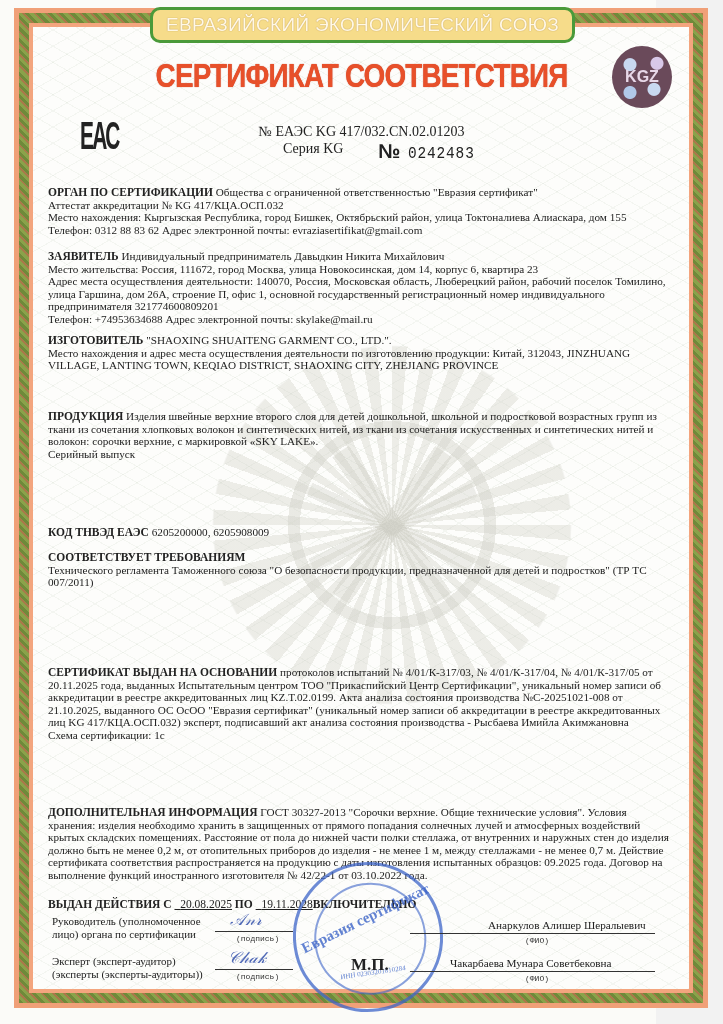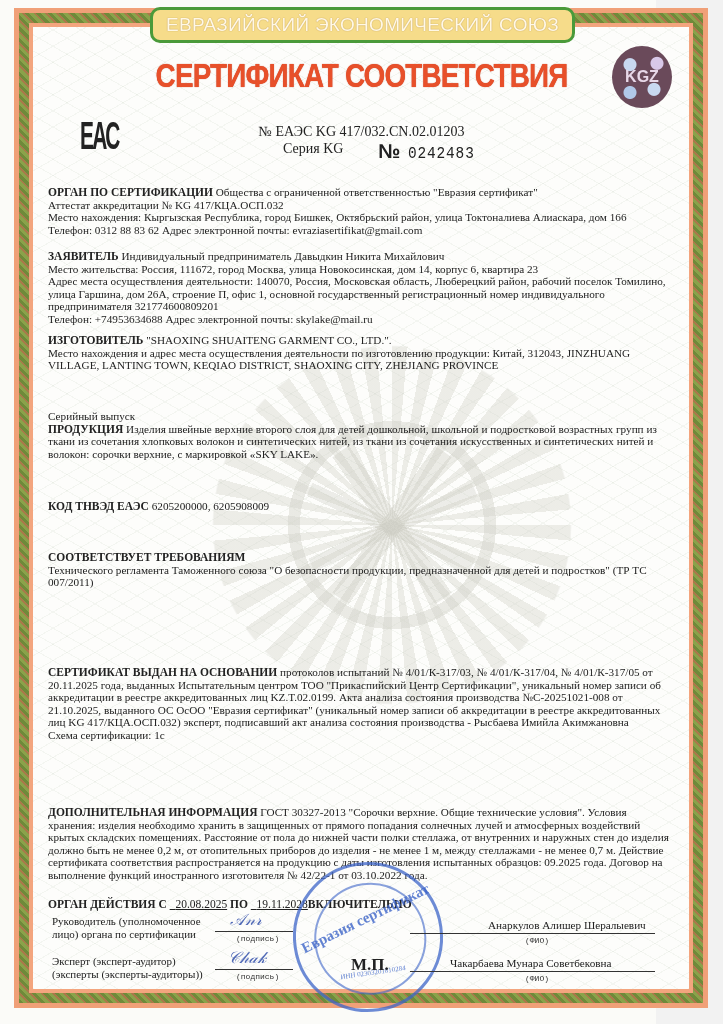--- a/index.html
+++ b/index.html
@@ -90,62 +90,62 @@
   <div class="certno">№ ЕАЭС KG 417/032.CN.02.01203</div>
   <div class="series">Серия KG</div>
   <div class="serialno">
     <span class="no">№</span>
     <span class="num">0242483</span>
   </div>
 
   <div class="block" style="top:186px;">
     <p><b>ОРГАН ПО СЕРТИФИКАЦИИ</b> <span>Общества с ограниченной ответственностью "Евразия сертификат"</span></p>
     <p>Аттестат аккредитации №  KG 417/КЦА.ОСП.032</p>
-    <p>Место нахождения: Кыргызская Республика, город Бишкек, Октябрьский район, улица Токтоналиева Алиаскара, дом 166</p>
+    <p>Место нахождения: Кыргызская Республика, город Бишкек, Октябрьский район, улица Токтоналиева Алиаскара, дом 155</p>
     <p>Телефон: 0312 88 83 62 Адрес электронной почты: evraziasertifikat@gmail.com</p>
   </div>
 
   <div class="block" style="top:250px;">
     <p><b>ЗАЯВИТЕЛЬ</b> <span>Индивидуальный предприниматель Давыдкин Никита Михайлович</span></p>
     <p>Место жительства: Россия, 111672, город Москва, улица Новокосинская, дом 14, корпус 6, квартира 23</p>
     <p>Адрес места осуществления деятельности: 140070, Россия, Московская область, Люберецкий район, рабочий поселок Томилино, улица Гаршина, дом 26А, строение П, офис 1, основной государственный регистрационный номер индивидуального предпринимателя 321774600809201</p>
     <p>Телефон: +74953634688 Адрес электронной почты: skylake@mail.ru</p>
   </div>
 
   <div class="block" style="top:334px;">
     <p><b>ИЗГОТОВИТЕЛЬ</b> <span>"SHAOXING SHUAITENG GARMENT CO., LTD.".</span></p>
     <p>Место нахождения и адрес места осуществления деятельности по изготовлению продукции: Китай, 312043, JINZHUANG VILLAGE, LANTING TOWN, KEQIAO DISTRICT, SHAOXING CITY, ZHEJIANG PROVINCE</p>
   </div>
 
   <div class="block" style="top:410px;">
+    <p><b>ПРОДУКЦИЯ</b> <span>Изделия швейные верхние второго слоя для детей дошкольной, школьной и подростковой возрастных групп из ткани из сочетания хлопковых волокон и синтетических нитей, из ткани из сочетания искусственных и синтетических нитей и волокон: сорочки верхние, с маркировкой «SKY LAKE».</span></p>
     <p>Серийный выпуск</p>
-    <p><b>ПРОДУКЦИЯ</b> <span>Изделия швейные верхние второго слоя для детей дошкольной, школьной и подростковой возрастных групп из ткани из сочетания хлопковых волокон и синтетических нитей, из ткани из сочетания искусственных и синтетических нитей и волокон: сорочки верхние, с маркировкой «SKY LAKE».</span></p>
   </div>
 
-  <div class="block" style="top:500px;">
+  <div class="block" style="top:526px;">
     <p><b>КОД ТНВЭД ЕАЭС</b> <span>6205200000, 6205908009</span></p>
   </div>
 
   <div class="block" style="top:551px;">
     <p><b>СООТВЕТСТВУЕТ ТРЕБОВАНИЯМ</b></p>
     <p>Технического регламента Таможенного союза "О безопасности продукции, предназначенной для детей и подростков" (ТР ТС 007/2011)</p>
   </div>
 
   <div class="block" style="top:666px;">
     <p><b>СЕРТИФИКАТ ВЫДАН НА ОСНОВАНИИ</b> <span>протоколов испытаний № 4/01/К-317/03, № 4/01/К-317/04, № 4/01/К-317/05 от 20.11.2025 года, выданных Испытательным центром ТОО "Прикаспийский Центр Сертификации", уникальный номер записи об аккредитации в реестре аккредитованных лиц KZ.T.02.0199. Акта анализа состояния производства №С-20251021-008 от 21.10.2025, выданного ОС ОсОО "Евразия сертификат" (уникальный номер записи об аккредитации в реестре аккредитованных лиц KG 417/КЦА.ОСП.032) эксперт, подписавший акт анализа состояния производства - Рысбаева Имийла Акимжановна</span></p>
     <p>Схема сертификации: 1с</p>
   </div>
 
   <div class="block" style="top:806px;">
     <p><b>ДОПОЛНИТЕЛЬНАЯ ИНФОРМАЦИЯ</b> <span>ГОСТ 30327-2013 "Сорочки верхние. Общие технические условия". Условия хранения: изделия необходимо хранить в защищенных от прямого попадания солнечных лучей и атмосферных воздействий крытых складских помещениях. Расстояние от пола до нижней части полки стеллажа, от внутренних и наружных стен до изделия должно быть не менее 0,2 м, от отопительных приборов до изделия - не менее 1 м, между стеллажами - не менее 0,7 м. Действие сертификата соответствия распространяется на продукцию с даты изготовления испытанных образцов: 09.2025 года. Договор на выполнение функций иностранного изготовителя № 42/22-1 от 03.10.2022 года.</span></p>
   </div>
 
   <div class="block" style="top:898px;font-size:11.5px;">
     <p>
-      <b>ОРГАН ДЕЙСТВИЯ С</b>
+      <b>ВЫДАН ДЕЙСТВИЯ С</b>
       <span class="ul">&nbsp;&nbsp;<span>20.08.2025</span></span>
       <b>ПО</b>
       <span class="ul">&nbsp;&nbsp;<span>19.11.2028</span></span><b>ВКЛЮЧИТЕЛЬНО</b>
     </p>
   </div>
 
   <div class="stamp">
     <div class="ring"></div>
     <div class="txt">Евразия сертификат</div>
     <div class="inn">ИНН 02303201810284</div>

